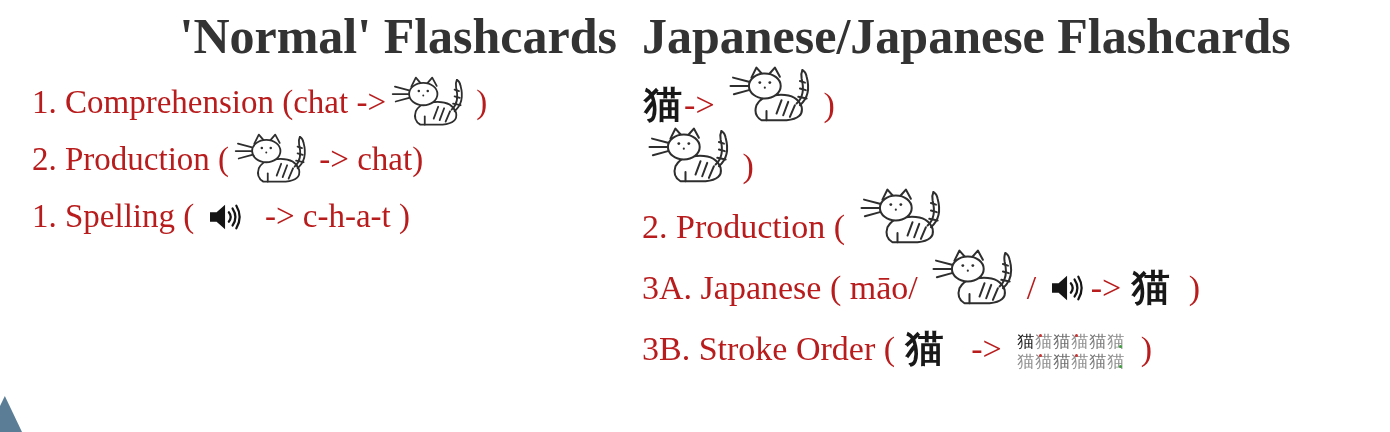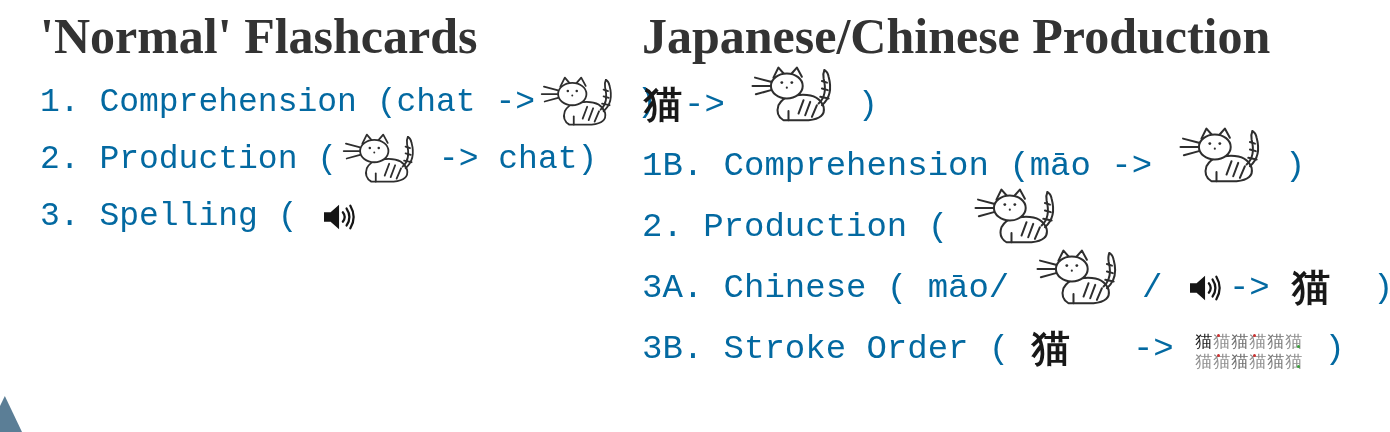--- a/index.html
+++ b/index.html
@@ -1,43 +1,43 @@
 <!DOCTYPE html>
 <html><head>
 <meta charset="utf-8">
 <style>
   html,body{margin:0;padding:0;background:#fff;}
   .slide{
     position:relative;width:1390px;height:432px;background:#ffffff;overflow:hidden;
     font-family:"Liberation Serif", serif;color:#3d3d3d;
   }
   .panel{position:absolute;top:8px;}
-  .panel-left{left:40px;width:585px;}
+  .panel-left{left:32px;width:585px;text-align:right;}
   .panel-right{left:642px;width:748px;}
   .panel h1{
     margin:0 0 10px 0;font-size:50px;line-height:56px;font-weight:bold;color:#333333;
     font-family:"Liberation Serif", serif;letter-spacing:0px;white-space:nowrap;
   }
   .items{display:block;}
   .line{display:flex;align-items:center;white-space:pre;}
   .panel-left .line{height:57px;font-size:33px;}
   .panel-right .line{height:61px;font-size:34px;}
-  .txt{color:#0369a1;font-family:Liberation Mono, monospace;}
+  .txt{color:#b91c1c;}
   .hanzi{
     font-family:"DejaVu Sans","Liberation Sans",sans-serif;
     font-weight:bold;color:#181818;font-size:1.12em;padding:0 2px;
   }
   .icon{display:inline-flex;align-items:center;justify-content:center;}
   .icon-cat svg{width:82px;height:56px;}
   .panel-right .icon-cat svg{width:92px;height:62px;transform:translateY(-9px);}
   .icon-speaker svg{width:38px;height:32px;margin:0 4px;}
   .stroke-grid{
     display:inline-block;line-height:20px;font-size:17px;letter-spacing:1px;
     font-family:"DejaVu Sans","Liberation Sans",sans-serif;vertical-align:middle;
-    margin:0 1px;transform:translateY(2px);text-align:center;
+    margin:0 7px;transform:translateY(2px);text-align:center;
   }
   .stroke-row{display:block;height:20px;}
   .stroke-grid .sc{color:#8f8f8f;position:relative;display:inline-block;}
   .stroke-grid .stroke-row:first-child .sc:first-child{color:#1c1c1c;}
   .stroke-grid .sc:nth-child(3){color:#6f6f6f;}
   .stroke-grid .sc:nth-child(5){color:#7a7a7a;}
   .stroke-grid .sc:nth-child(2)::after,
   .stroke-grid .sc:nth-child(4)::after{
     content:"";position:absolute;left:4px;top:3px;width:3px;height:3px;
     background:#cc3333;border-radius:50%;
@@ -114,33 +114,33 @@
 
     <circle cx="44" cy="21" r="1.7" fill="#2e2e2e" stroke="none"></circle>
     <circle cx="56" cy="21" r="1.7" fill="#2e2e2e" stroke="none"></circle>
     <circle cx="50" cy="27" r="1.3" fill="#2e2e2e" stroke="none"></circle>
 
     <path d="M31,20 L12,15"></path>
               <path d="M30,25 L9,25"></path>
               <path d="M31,30 L13,35"></path>
   </svg>
 </span><span class="txt"> -&gt; chat)</span></div>
-        <div class="line"><span class="txt">3. Spelling ( </span><span class="icon icon-speaker">
+        <div class="line"><span class="txt">1. Spelling ( </span><span class="icon icon-speaker">
   <svg viewBox="0 0 40 34">
     <polygon points="3,12 10,12 19,4 19,30 10,22 3,22" fill="#151515"></polygon>
     <path d="M23,12 Q27,17 23,22" fill="none" stroke="#151515" stroke-width="2.4" stroke-linecap="round"></path>
     <path d="M27,8 Q33,17 27,26" fill="none" stroke="#151515" stroke-width="2.4" stroke-linecap="round"></path>
     <path d="M31,5 Q38,17 31,29" fill="none" stroke="#151515" stroke-width="2.4" stroke-linecap="round"></path>
   </svg>
-</span></div>
+</span><span class="txt">  -&gt; c-h-a-t )</span></div>
       </div>
   </section>
 
   <section class="panel panel-right">
-    <h1>Japanese/Chinese Production</h1>
+    <h1>Japanese/Japanese Flashcards</h1>
     <div class="items">
         <div class="line"><span class="hanzi">猫</span><span class="txt">-&gt; </span><span class="icon icon-cat">
   <svg viewBox="0 0 110 74" fill="none" stroke="#2e2e2e" stroke-width="2.4" stroke-linecap="round" stroke-linejoin="round">
 
     <path d="M62,36 Q88,33 94,50 Q97,64 76,66 L46,66 Q36,60 40,48 Q45,39 54,37 Z" fill="#ffffff"></path>
 
     <path d="M70,42 L64,58"></path>
               <path d="M78,44 L72,60"></path>
               <path d="M86,48 L80,62"></path>
 
@@ -159,21 +159,21 @@
 
     <circle cx="44" cy="21" r="1.7" fill="#2e2e2e" stroke="none"></circle>
     <circle cx="56" cy="21" r="1.7" fill="#2e2e2e" stroke="none"></circle>
     <circle cx="50" cy="27" r="1.3" fill="#2e2e2e" stroke="none"></circle>
 
     <path d="M31,20 L12,15"></path>
               <path d="M30,25 L9,25"></path>
               <path d="M31,30 L13,35"></path>
   </svg>
 </span><span class="txt"> )</span></div>
-        <div class="line"><span class="txt">1B. Comprehension (māo -&gt; </span><span class="icon icon-cat">
+        <div class="line"><span class="icon icon-cat">
   <svg viewBox="0 0 110 74" fill="none" stroke="#2e2e2e" stroke-width="2.4" stroke-linecap="round" stroke-linejoin="round">
 
     <path d="M62,36 Q88,33 94,50 Q97,64 76,66 L46,66 Q36,60 40,48 Q45,39 54,37 Z" fill="#ffffff"></path>
 
     <path d="M70,42 L64,58"></path>
               <path d="M78,44 L72,60"></path>
               <path d="M86,48 L80,62"></path>
 
     <path d="M52,66 L52,55"></path>
 
@@ -221,21 +221,21 @@
 
     <circle cx="44" cy="21" r="1.7" fill="#2e2e2e" stroke="none"></circle>
     <circle cx="56" cy="21" r="1.7" fill="#2e2e2e" stroke="none"></circle>
     <circle cx="50" cy="27" r="1.3" fill="#2e2e2e" stroke="none"></circle>
 
     <path d="M31,20 L12,15"></path>
               <path d="M30,25 L9,25"></path>
               <path d="M31,30 L13,35"></path>
   </svg>
 </span></div>
-        <div class="line"><span class="txt">3A. Chinese ( māo/ </span><span class="icon icon-cat">
+        <div class="line"><span class="txt">3A. Japanese ( māo/ </span><span class="icon icon-cat">
   <svg viewBox="0 0 110 74" fill="none" stroke="#2e2e2e" stroke-width="2.4" stroke-linecap="round" stroke-linejoin="round">
 
     <path d="M62,36 Q88,33 94,50 Q97,64 76,66 L46,66 Q36,60 40,48 Q45,39 54,37 Z" fill="#ffffff"></path>
 
     <path d="M70,42 L64,58"></path>
               <path d="M78,44 L72,60"></path>
               <path d="M86,48 L80,62"></path>
 
     <path d="M52,66 L52,55"></path>
 

